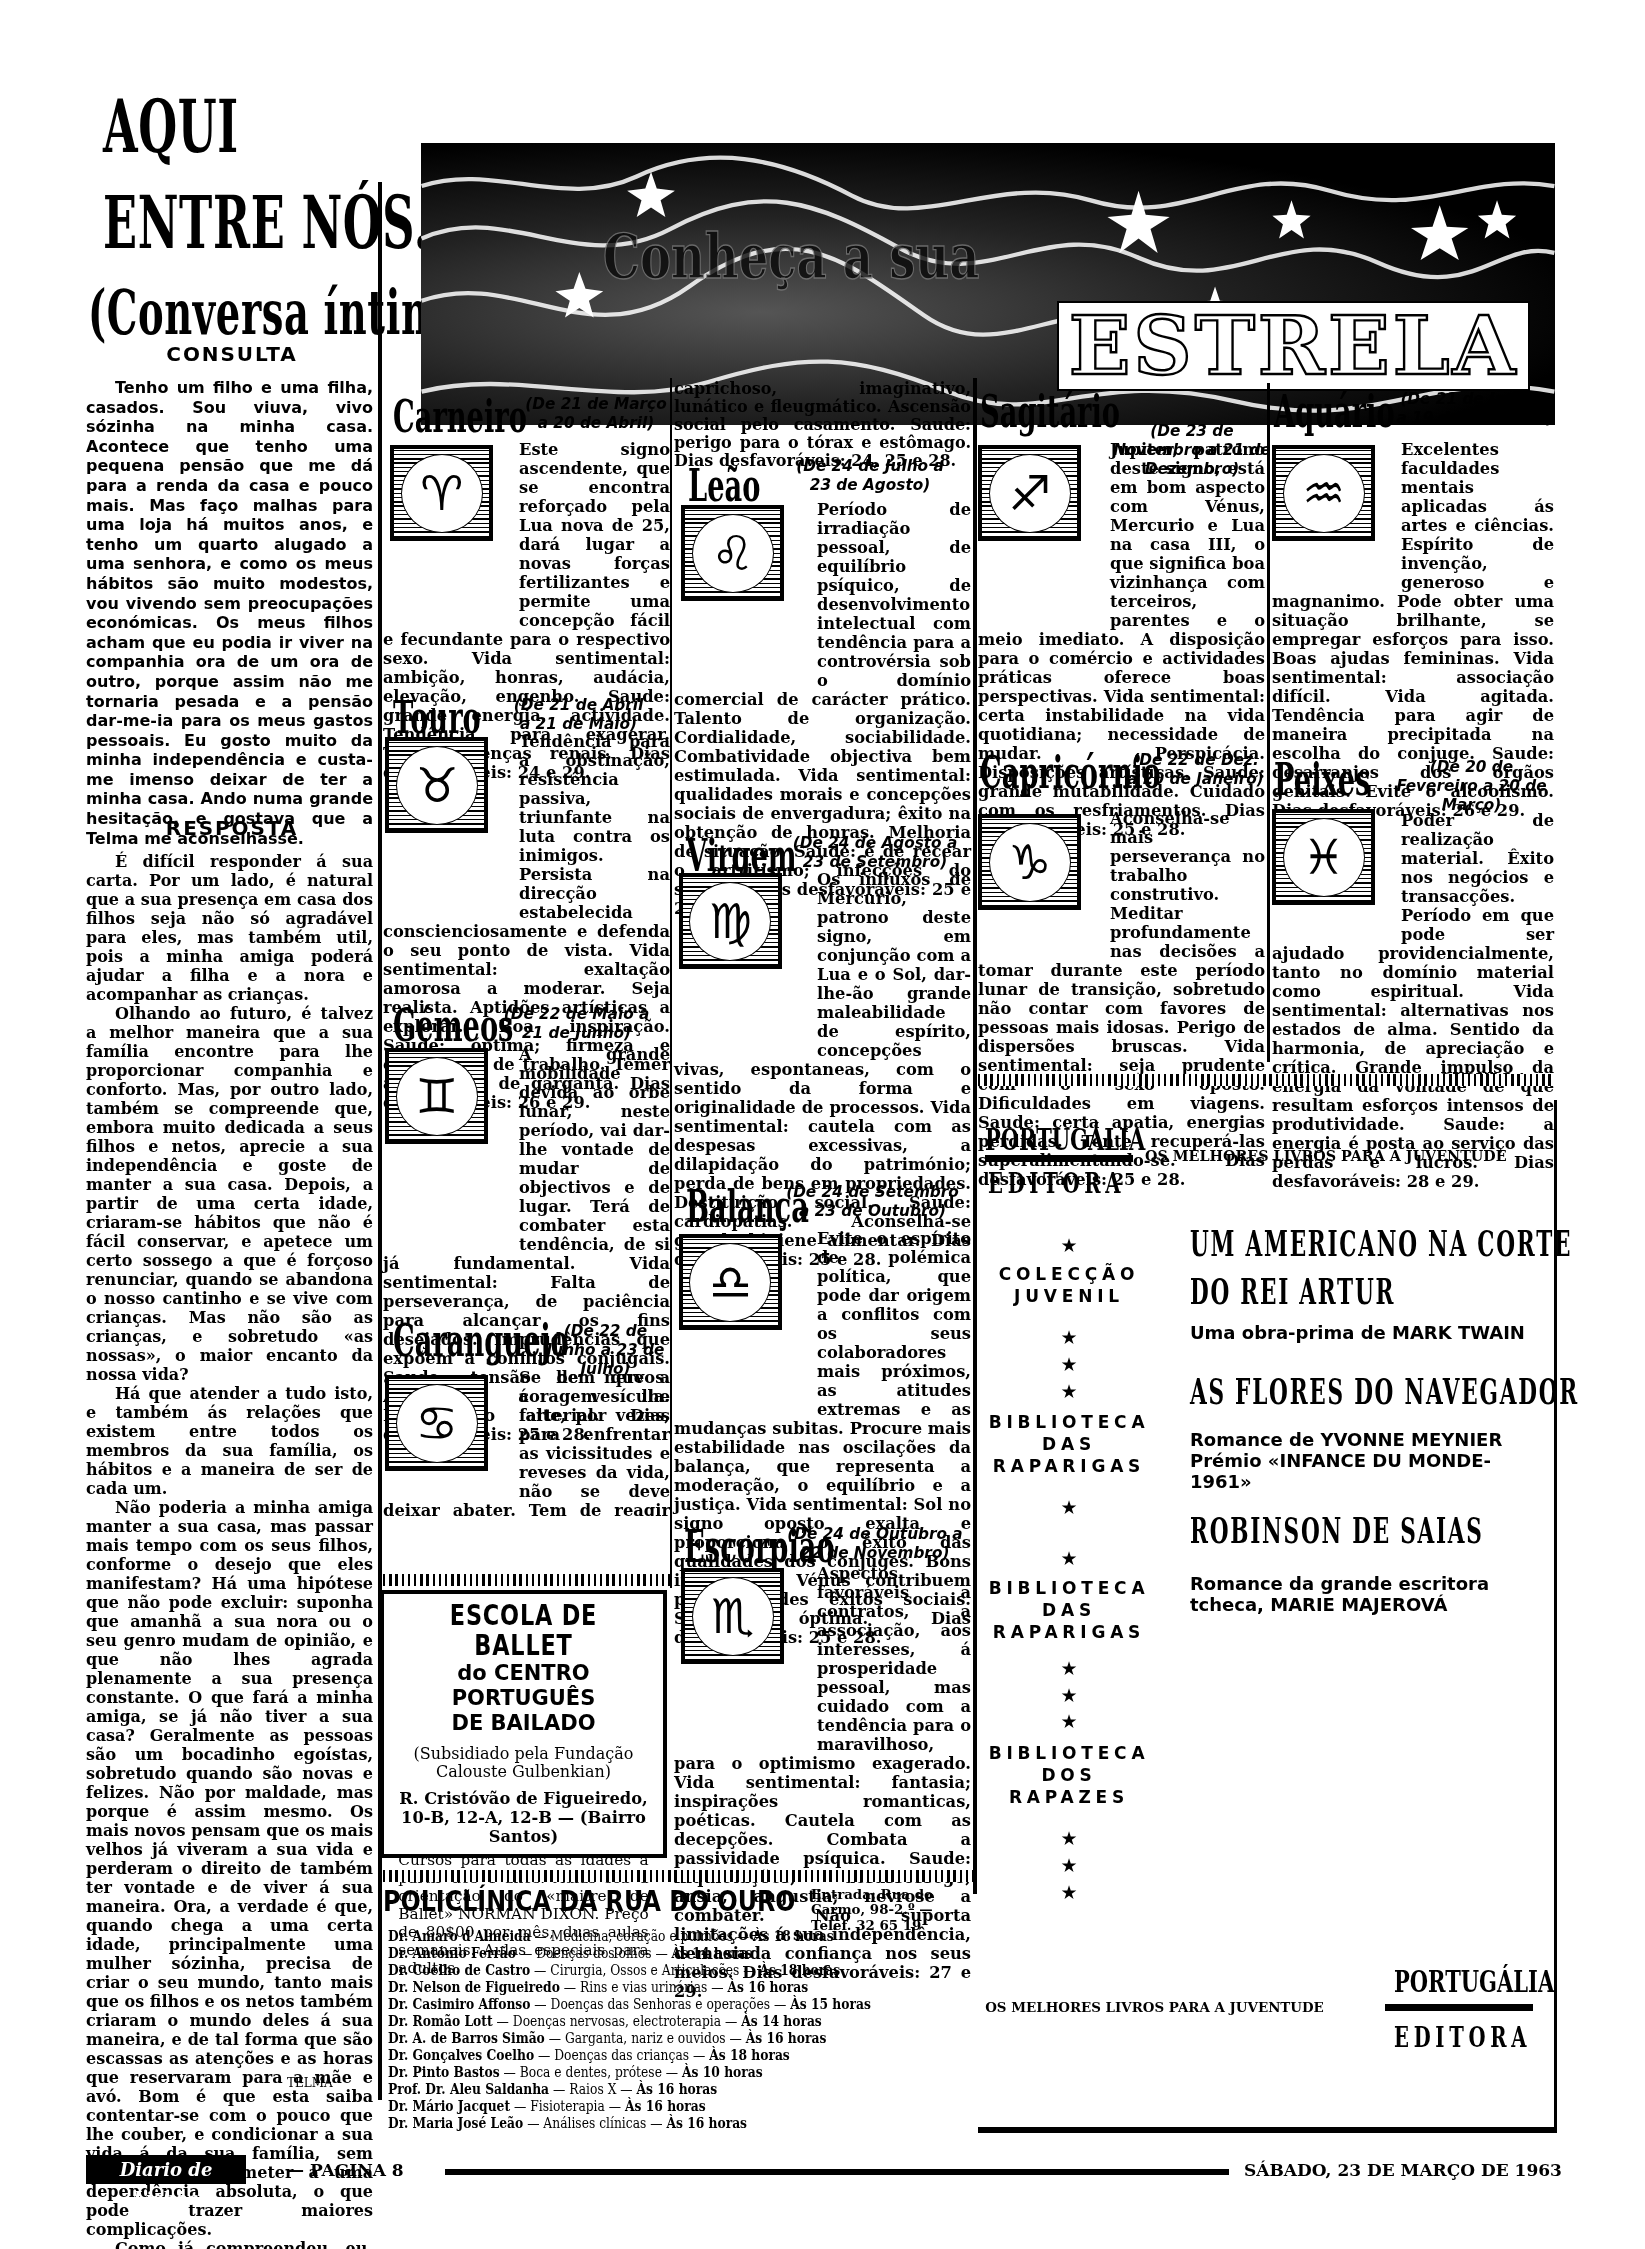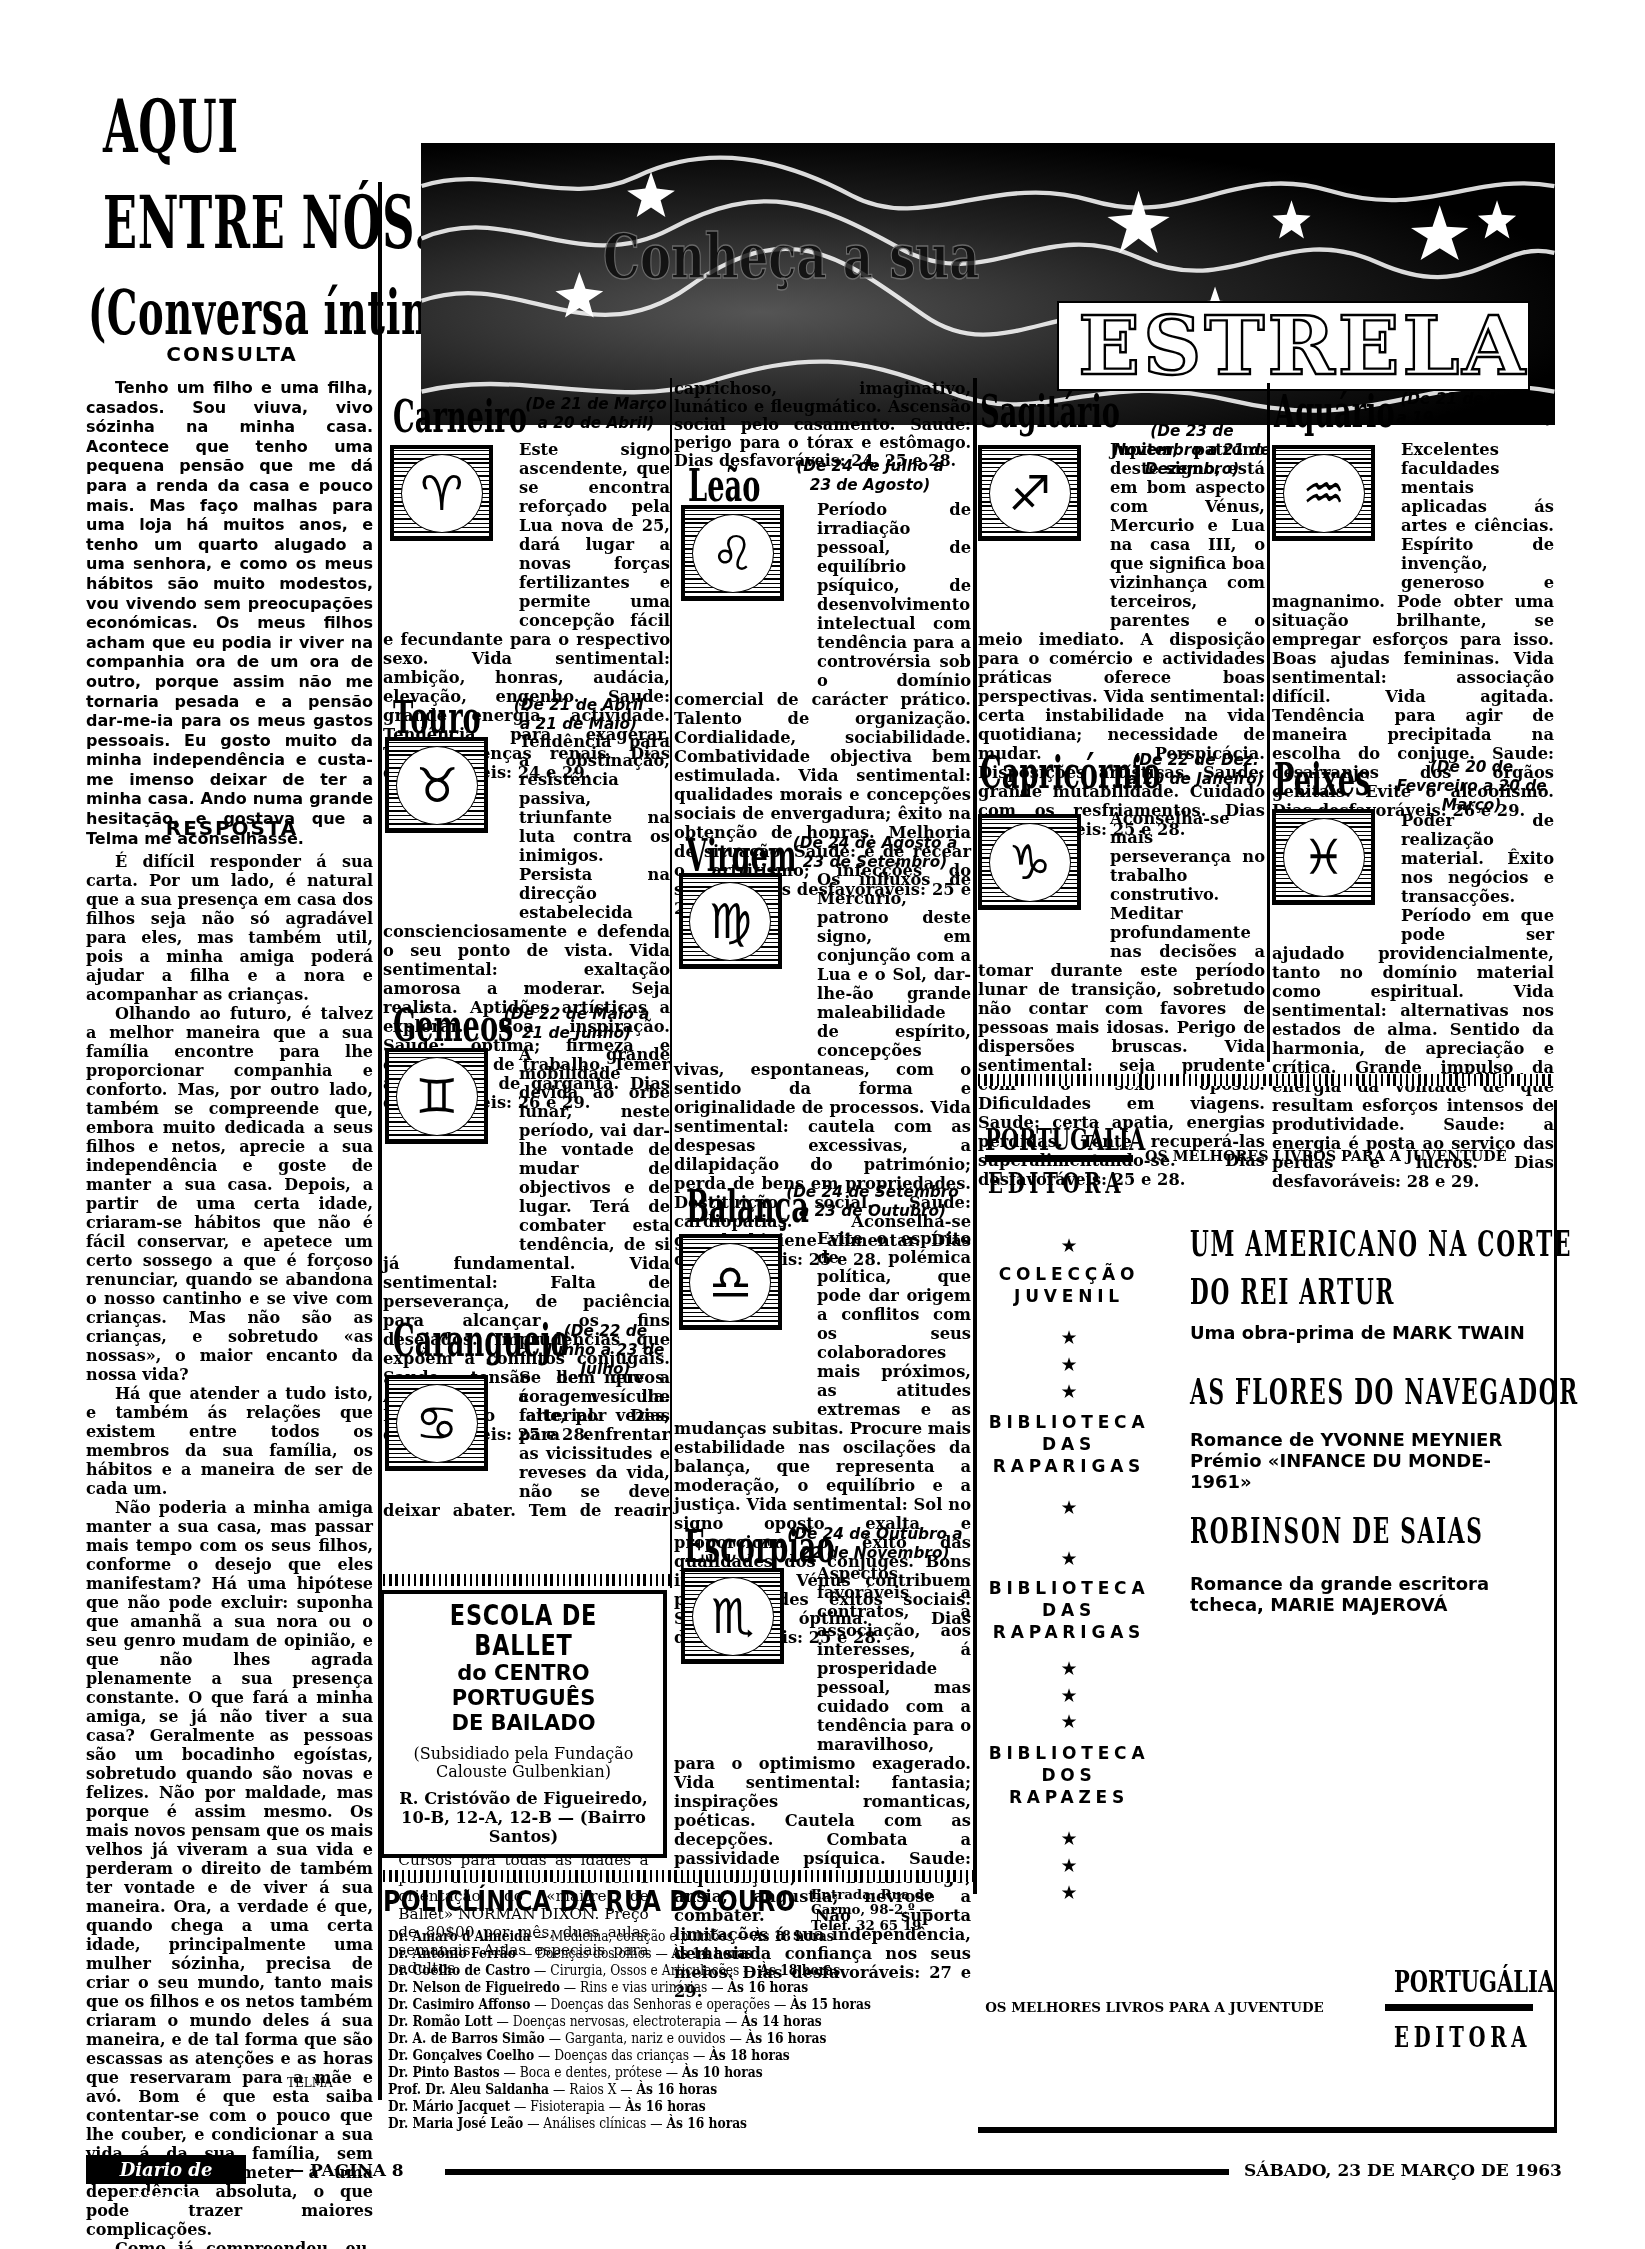--- a/index.html
+++ b/index.html
@@ -15,21 +15,21 @@
   .body-sans { font-family: "DejaVu Sans", sans-serif; font-weight: 700; font-size: 16px; line-height: 19.6px; text-align: justify; }
   .body-serif { font-family: "DejaVu Serif", serif; font-weight: 700; font-size: 16px; line-height: 19px; text-align: justify; }
   .body-serif p, .body-sans p { margin: 0; text-indent: 29px; }
 
   
   .banner { background:
       radial-gradient(ellipse at 30% 60%, #555 0%, #222 40%, #000 75%);
     overflow: hidden; }
   .banner svg { position: absolute; left: 0; top: 0; }
   .banner-title { position: absolute; font-family: "DejaVu Serif", serif; font-weight: 900; color: #111; opacity: 0.8; }
-  .estrela { position: absolute; background: #fff; border: 2.9px solid #000; font-family: "DejaVu Serif", serif; font-weight: 900; color: #fff; -webkit-text-stroke: 2.4px #000; text-align: right; letter-spacing: 2.9px; }
+  .estrela { position: absolute; background: #fff; border: 2.9px solid #000; font-family: "DejaVu Serif", serif; font-weight: 900; color: #fff; -webkit-text-stroke: 2.4px #000; text-align: center; letter-spacing: 2.9px; }
 
   
   .sign { position: absolute; }
   .sign-name { font-family: "DejaVu Serif", serif; font-weight: 700; font-size: 44px; line-height: 48px; transform: scaleX(0.62); transform-origin: left top; white-space: nowrap; display: inline-block; }
   .sign-dates { position: absolute; font-family: "DejaVu Sans", sans-serif; font-style: italic; font-weight: 700; font-size: 15.3px; line-height: 19px; text-align: center; }
   .sign-img { position: absolute; width: 103px; height: 96px; border: 4.8px solid #000; background: repeating-linear-gradient(0deg, #000 0 1.4px, #fff 1.4px 4.3px); box-sizing: border-box; }
   .sign-img .disc { position: absolute; left: 6.7px; top: 4.8px; width: 80px; height: 77px; border-radius: 50%; background: #fff; border: 1.4px solid #000; display: flex; align-items: center; justify-content: center; font-size: 48px; line-height: 1; font-family: "DejaVu Sans", sans-serif; }
   .sign-text { position: absolute; font-family: "DejaVu Serif", serif; font-weight: 700; font-size: 16.3px; line-height: 19px; text-align: justify; }
 
   

